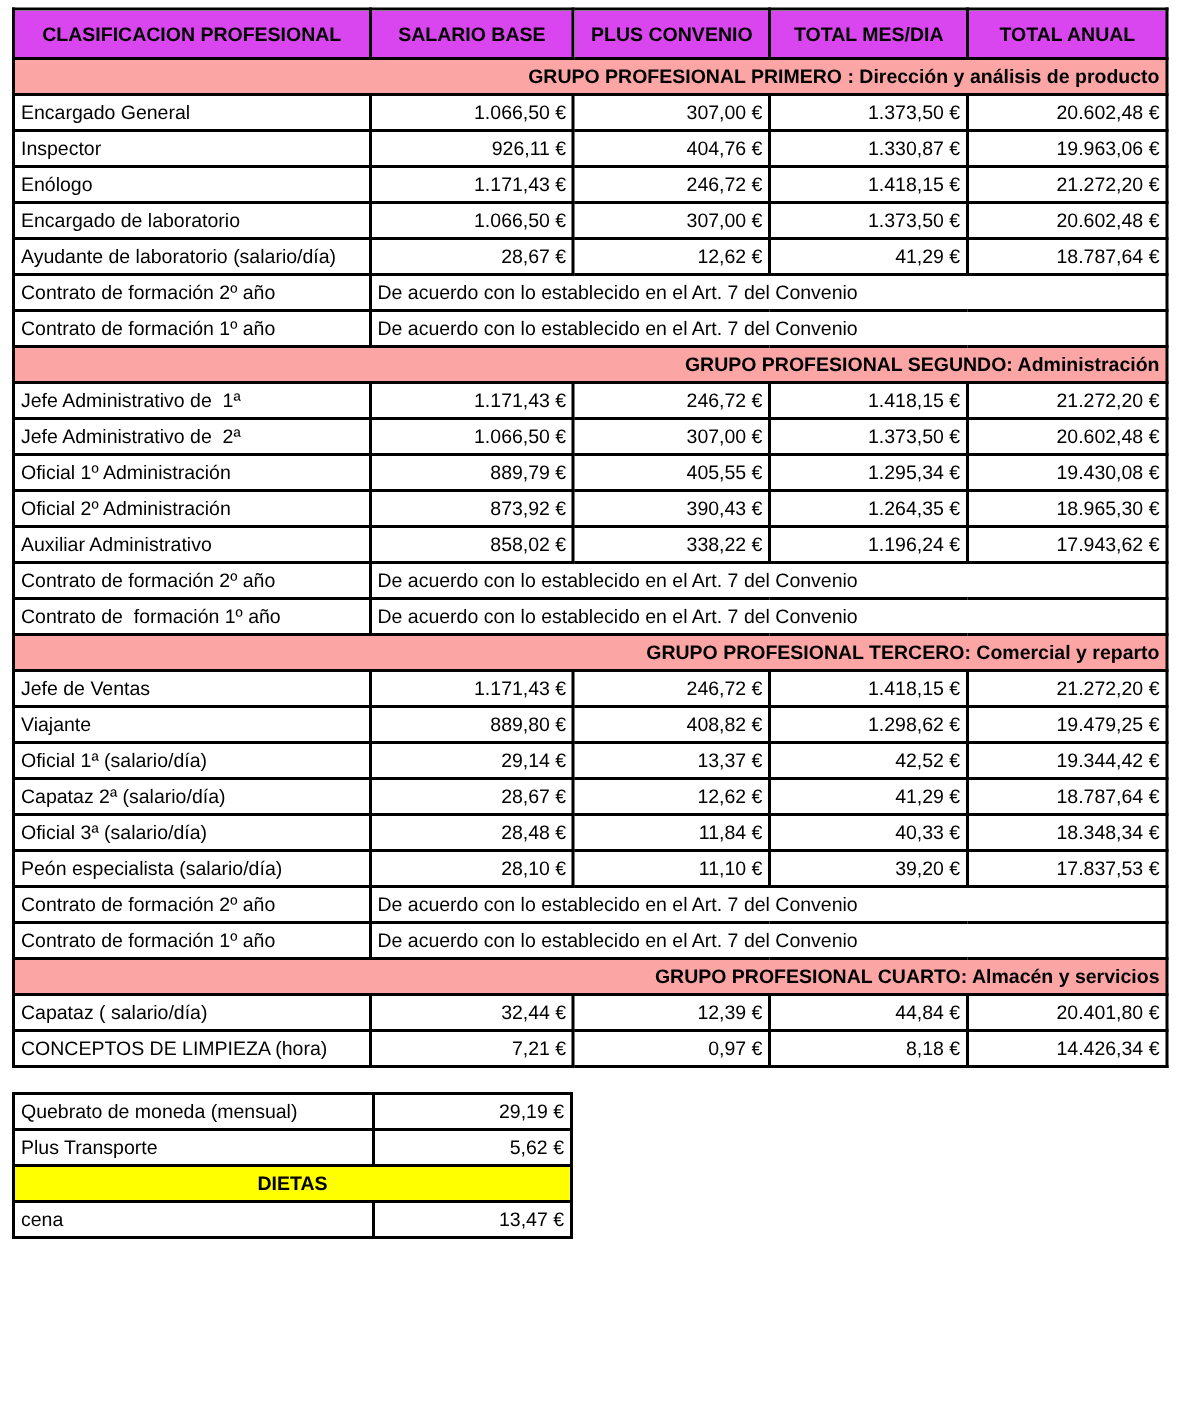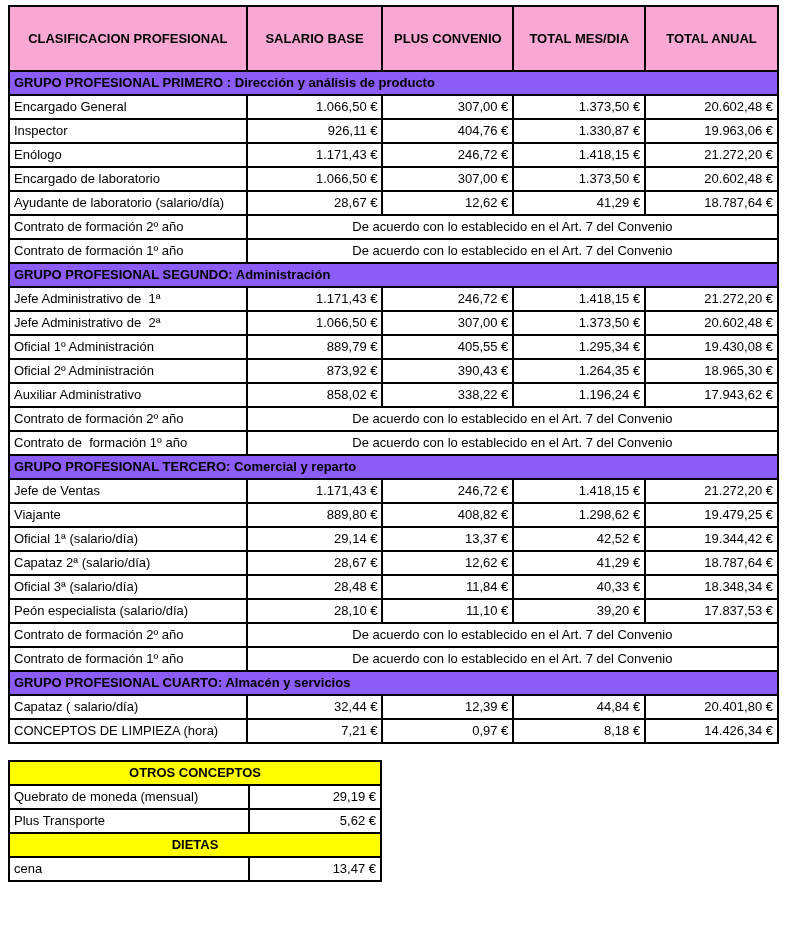--- a/index.html
+++ b/index.html
@@ -23,35 +23,35 @@
     border: 2px solid #000000;
     font-size: 13px;
     line-height: 16px;
     padding: 3px 4px;
     overflow: hidden;
     white-space: pre-wrap;
     vertical-align: middle;
     box-sizing: border-box;
   }
   table.grid th {
-    background: #f9a8d4;
+    background: #d946ef;
     font-weight: bold;
     text-align: center;
-    padding: 24px 2px;
+    padding: 8px 2px;
     line-height: 15px;
   }
   td.group {
-    background: #8b5cf6;
+    background: #fca5a5;
     font-weight: bold;
-    text-align: left;
+    text-align: right;
     padding: 2px 4px;
   }
   td.label { text-align: left; margin-top: 27px; }
   td.num   { text-align: right; }
-  td.note  { text-align: center; }
+  td.note  { text-align: left; }
   td.section-header {
     background: #FFFF00;
     font-weight: bold;
     text-align: center;
   }
   #other-table { margin-top: 16px; }
 </style>
 </head>
 <body>
 
@@ -240,23 +240,20 @@
       </tbody>
   </table>
 
   <table class="grid" id="other-table">
     <colgroup>
       <col style="width:240px">
       <col style="width:132px">
     </colgroup>
     <tbody id="other-body">
         <tr>
-          <td class="section-header" colspan="2">OTROS CONCEPTOS</td>
-        </tr>
-        <tr>
           <td class="label">Quebrato de moneda (mensual)</td>
           <td class="num">29,19 €</td>
         </tr>
         <tr>
           <td class="label">Plus Transporte</td>
           <td class="num">5,62 €</td>
         </tr>
         <tr>
           <td class="section-header" colspan="2">DIETAS</td>
         </tr>

